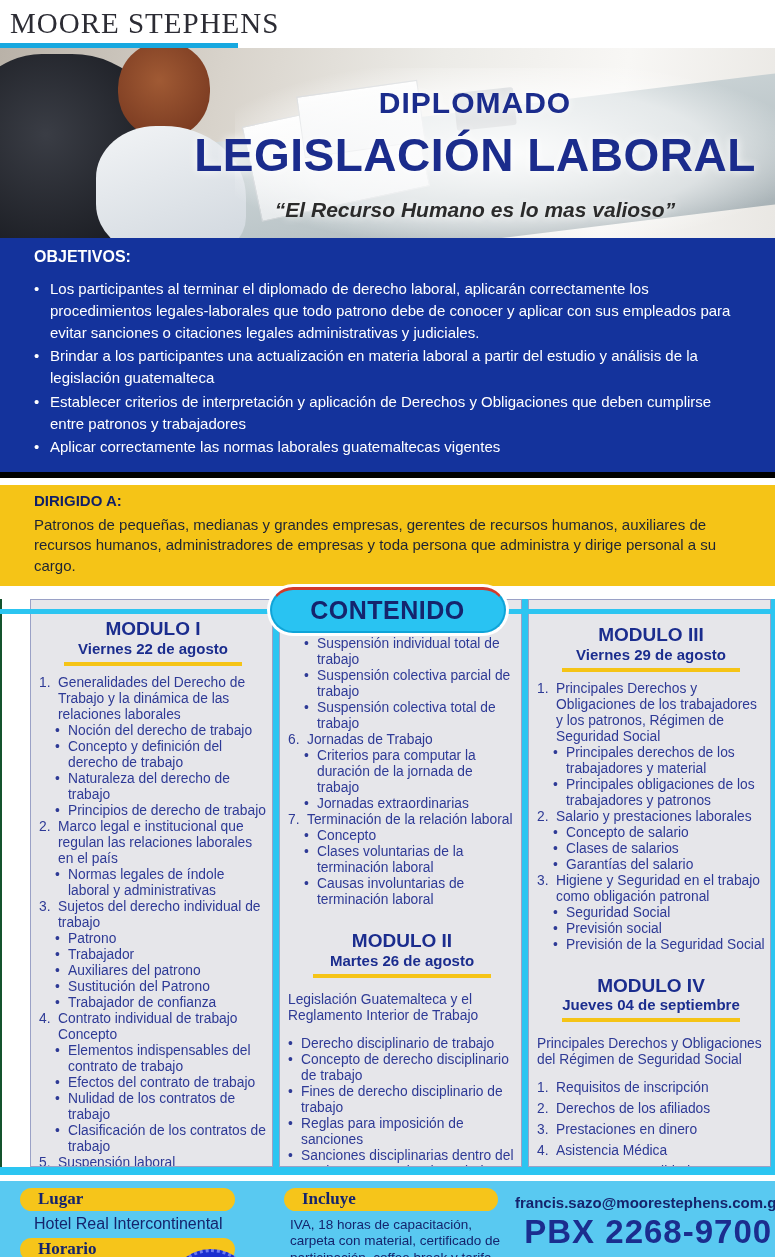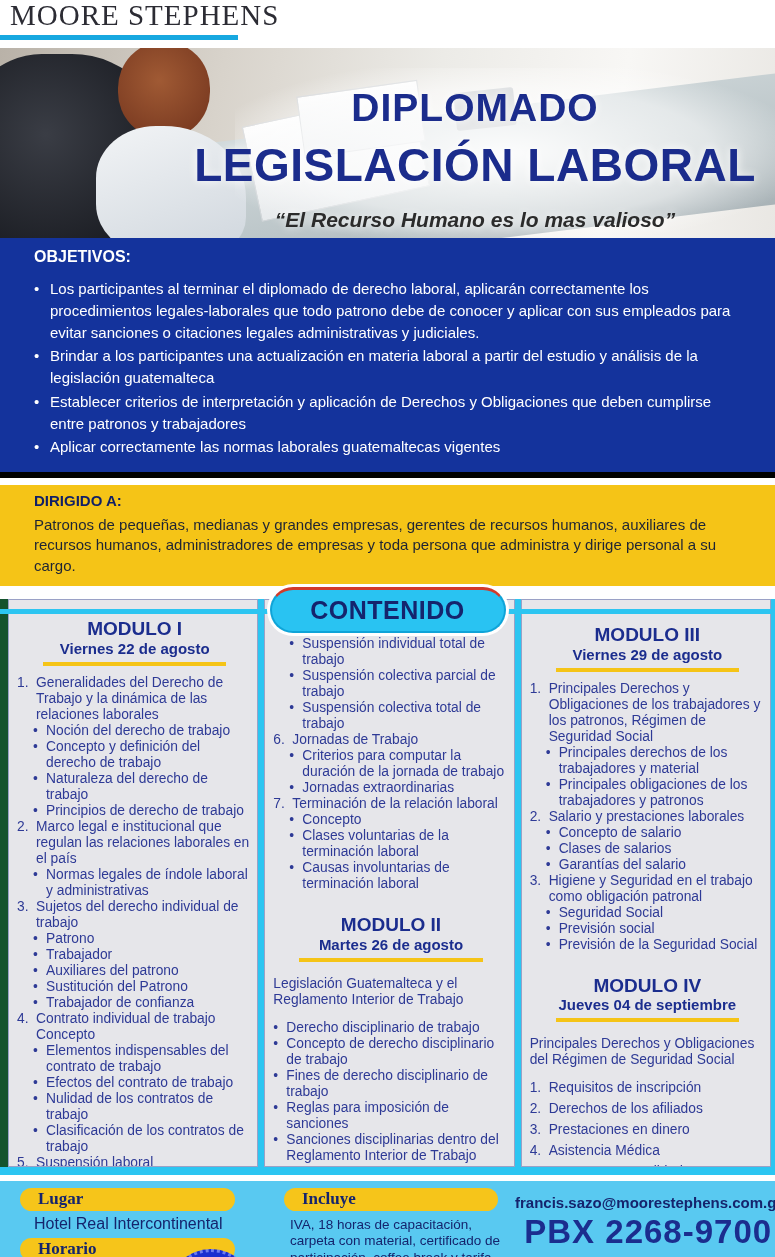--- a/index.html
+++ b/index.html
@@ -1,41 +1,41 @@
 <!DOCTYPE html>
 <html><head>
 <meta charset="utf-8">
 <style>
   html,body{margin:0;padding:0;}
   body{width:775px;font-family:"Liberation Sans",sans-serif;background:#fff;}
   .page{position:relative;width:775px;height:1257px;overflow:hidden;background:#fff;}
 
   
   .top{height:48px;background:#fff;display:flex;justify-content:space-between;align-items:flex-start;}
-  .logo-wrap{padding-top:1px;}
+  .logo-wrap{padding-top:9px;}
   .logo{font-family:"Liberation Serif",serif;font-size:29px;color:#2c2c34;letter-spacing:1px;padding-left:10px;line-height:1;}
   .logo-underline{width:238px;height:5px;background:#17a8e0;margin-top:5px;}
   .firm{text-align:right;padding:4px 6px 0 0;font-family:"Liberation Serif",serif;color:#0c0c0c;}
   .firm-name{font-size:21px;font-weight:bold;letter-spacing:-0.5px;line-height:1.05;}
   .firm-tag{font-size:14px;font-weight:bold;letter-spacing:-0.5px;line-height:1.15;}
 
   
   .hero{position:relative;height:190px;overflow:hidden;
         background:linear-gradient(100deg,#b9b2a8 0%,#d8d3cb 28%,#ecebe7 55%,#f8f7f5 78%,#e9e7e3 100%);}
   .chair{position:absolute;left:-40px;top:6px;width:215px;height:230px;background:radial-gradient(circle at 40% 35%,#3a3d45,#181a20 70%);border-radius:38% 48% 42% 40%;}
   .hair{position:absolute;left:118px;top:-6px;width:92px;height:96px;background:radial-gradient(circle at 45% 40%,#a05a34,#7c3c22 75%);border-radius:48%;}
   .shirt{position:absolute;left:96px;top:78px;width:150px;height:130px;background:linear-gradient(160deg,#f2f4f6,#cfd6dd);border-radius:40% 55% 30% 40%;}
   .desk{position:absolute;left:70px;top:112px;width:740px;height:130px;background:linear-gradient(175deg,#d4dcde 0%,#bcc6c9 60%,#a8b2b6 100%);transform:rotate(-7deg);transform-origin:left top;}
   .paper{position:absolute;background:linear-gradient(180deg,#fdfdfd,#e7eaec);border:1px solid #d4d7da;}
   .paper1{left:250px;top:60px;width:170px;height:95px;transform:rotate(-12deg);}
   .paper2{left:300px;top:40px;width:120px;height:60px;transform:rotate(-8deg);}
   .calc{position:absolute;left:455px;top:42px;width:60px;height:38px;background:linear-gradient(180deg,#b9bec2,#8f969b);transform:rotate(-6deg);border-radius:3px;}
   .hero-glow{position:absolute;right:0;top:20px;width:540px;height:170px;background:radial-gradient(ellipse at center,rgba(255,255,255,.95) 0%,rgba(255,255,255,.55) 55%,rgba(255,255,255,0) 80%);}
   .hero-text{position:absolute;left:175px;right:0;top:38px;text-align:center;color:#1b2c8c;}
-  .hero-kicker{font-size:39px;font-weight:bold;letter-spacing:1px;text-shadow:0 0 8px rgba(255,255,255,.95);}
+  .hero-kicker{font-size:30px;font-weight:bold;letter-spacing:1px;text-shadow:0 0 8px rgba(255,255,255,.95);}
   .hero-title{font-size:46px;font-weight:bold;letter-spacing:0.5px;margin-top:8px;text-shadow:0 0 10px rgba(255,255,255,.95);}
   .hero-quote{font-size:21px;font-weight:bold;font-style:italic;color:#2b2b2b;margin-top:16px;text-shadow:0 0 8px rgba(255,255,255,.95);}
 
   
   .objetivos{background:#14339c;border-bottom:6px solid #000000;padding:10px 28px 12px 34px;color:#fff;}
   .obj-head{font-size:16px;font-weight:bold;margin-bottom:12px;}
   .objetivos .li{display:flex;margin-bottom:2px;font-size:15px;line-height:1.45;}
   .objetivos .marker{width:16px;flex:0 0 16px;}
 
   
@@ -43,21 +43,21 @@
   .dir-head{font-size:15px;font-weight:bold;color:#101f66;}
   .dir-text{font-size:15px;color:#1e2434;line-height:1.35;margin-top:6px;}
 
   
   .content-area{position:relative;background:#fff;margin-top:6px;}
   .cyan-top{position:absolute;top:10px;left:0;right:0;height:5px;background:#2cc5f1;}
   .contenido-pill{position:absolute;top:-12px;left:50%;transform:translateX(-50%);z-index:5;
      background:#29c3f2;border:2px solid #0fa4d8;border-top:3px solid #d23a2a;box-shadow:0 0 0 3px #fff;
      border-radius:24px;width:232px;height:41px;display:flex;align-items:center;justify-content:center;}
   .contenido-pill span{color:#15246d;font-size:25px;font-weight:bold;letter-spacing:0.5px;}
-  .cols{display:flex;margin-top:13px;border-left:8px solid #14532d;border-right:4px solid #2cc5f1;background:#fff;}
+  .cols{display:flex;margin-top:13px;border-left:2px solid #14532d;border-right:4px solid #2cc5f1;background:#fff;padding-left:28px;}
   .vdiv{flex:0 0 6px;background:#2cc5f1;}
   .col{flex:1;background:#e6e6ea;border:1px solid #9aa1c6;height:568px;overflow:hidden;padding:8px 5px 0 8px;box-sizing:border-box;color:#2e3a96;}
   .mod-head{text-align:center;margin-bottom:9px;}
   .mod-title{font-size:19px;font-weight:bold;color:#1b2d8e;line-height:1.15;}
   .mod-date{font-size:15px;font-weight:bold;color:#1b2d8e;}
   .mod-rule{width:78%;height:4px;background:#f5c417;margin:5px auto 0 auto;}
   .collist{font-size:13.8px;line-height:1.16;}
   .collist .li{display:flex;}
   .collist .li-num .marker{flex:0 0 19px;}
   .collist .li-bul{margin-left:16px;}

